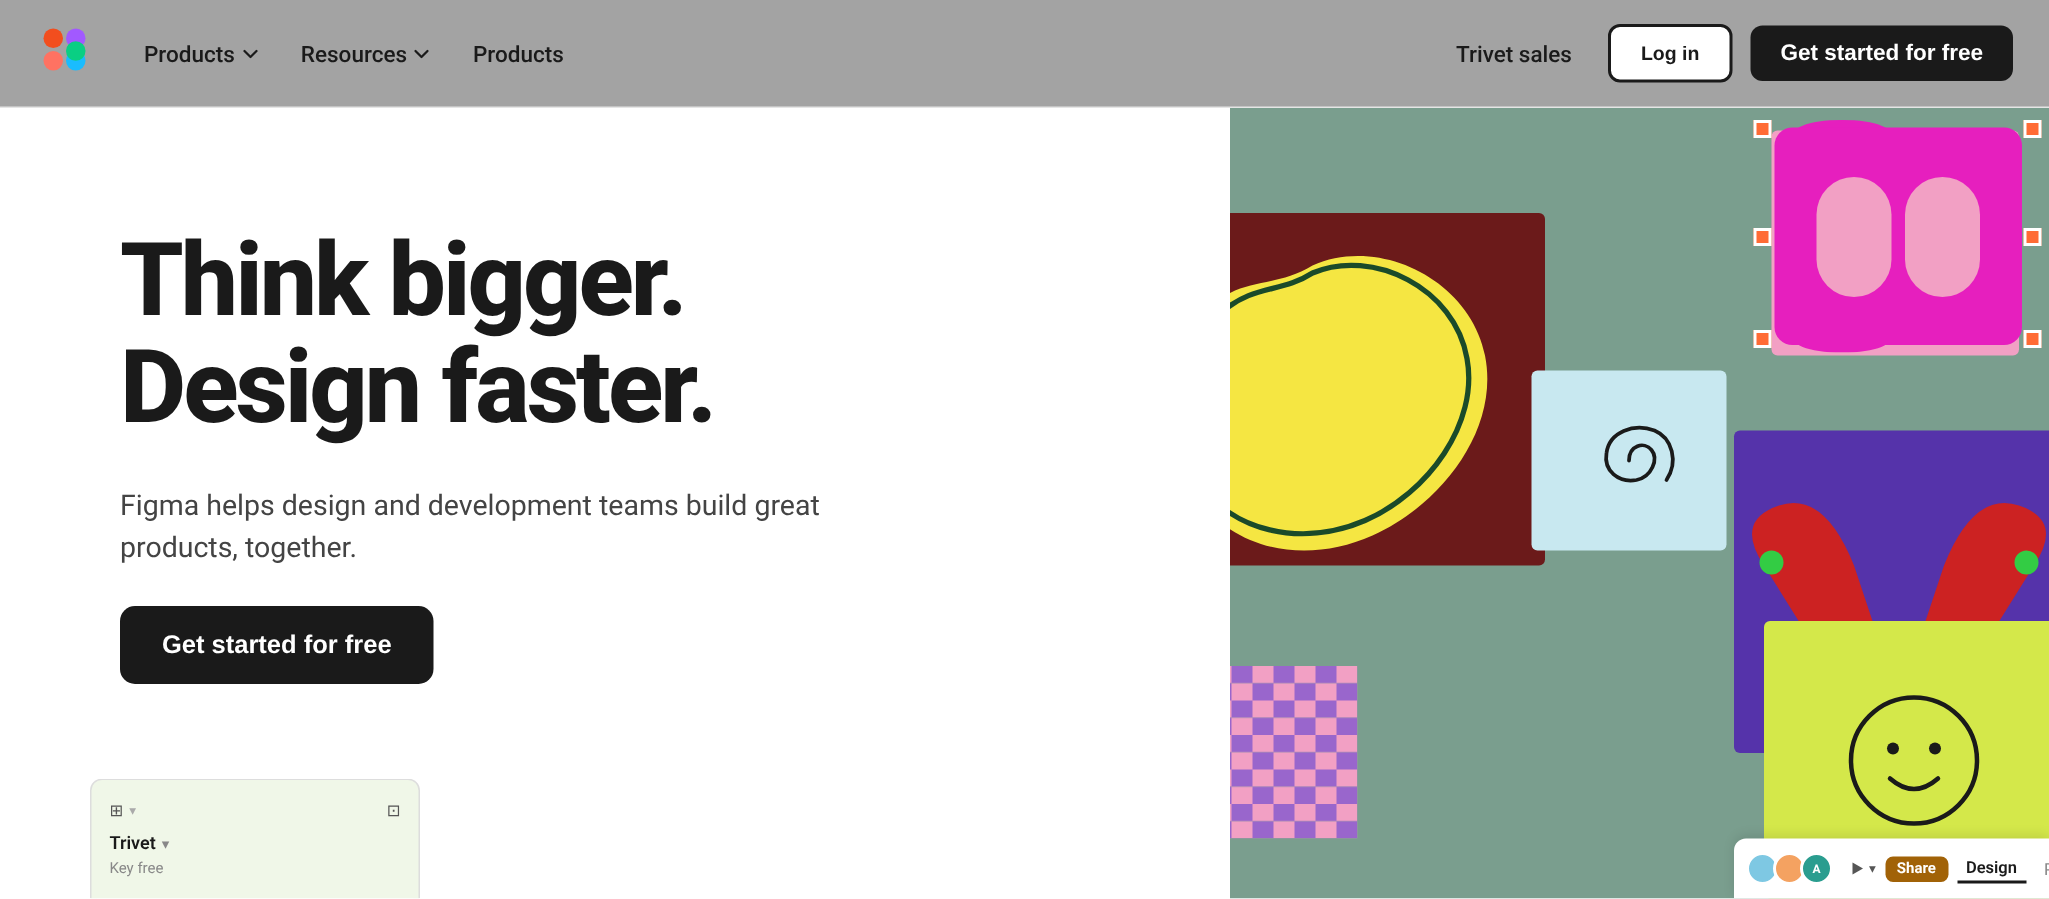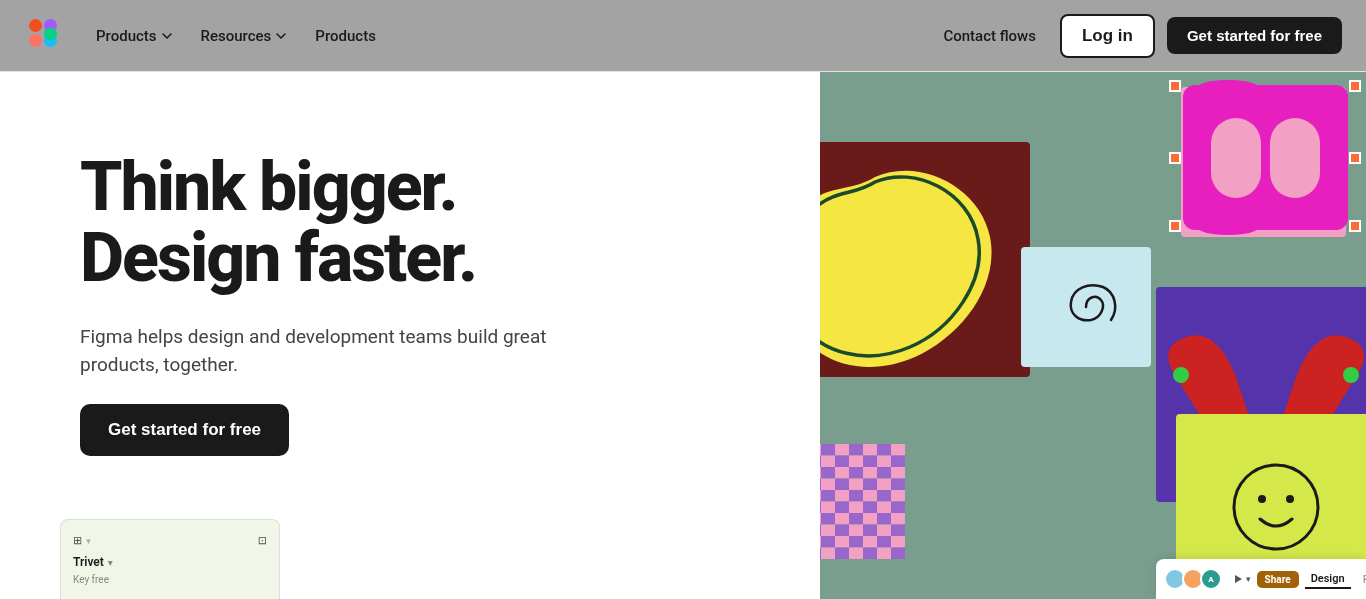--- a/index.html
+++ b/index.html
@@ -52,21 +52,21 @@
     }
     .contact-sales {
       font-size: 15px;
       font-weight: 500;
       color: #1a1a1a;
       cursor: pointer;
       padding: 8px 12px;
     }
     .btn-login {
       padding: 10px 20px;
-      font-size: 17px;
+      font-size: 13px;
       font-weight: 600;
       border: 2px solid #1a1a1a;
       background: #fff;
       color: #1a1a1a;
       border-radius: 8px;
       cursor: pointer;
     }
     .btn-get-started-nav {
       padding: 10px 20px;
       font-size: 15px;
@@ -329,21 +329,21 @@
       <svg class="nav-chevron" viewBox="0 0 12 12" fill="none" xmlns="http://www.w3.org/2000/svg">
         <path d="M2 4L6 8L10 4" stroke="#1a1a1a" stroke-width="1.5" stroke-linecap="round" stroke-linejoin="round"></path>
       </svg>
     </div>
     <div class="nav-item">
       <span>Products</span>
     </div>
   </div>
 
   <div class="nav-right">
-    <span class="contact-sales">Contact flows</span>
+    <span class="contact-sales">Trivet sales</span>
     <button class="btn-login">Log in</button>
     <button class="btn-get-started-nav">Get started for free</button>
   </div>
 </nav>
 
 <div class="hero">
 
   <div class="hero-left">
     <h1 class="hero-title">
       <span>Think bigger.</span><br>

